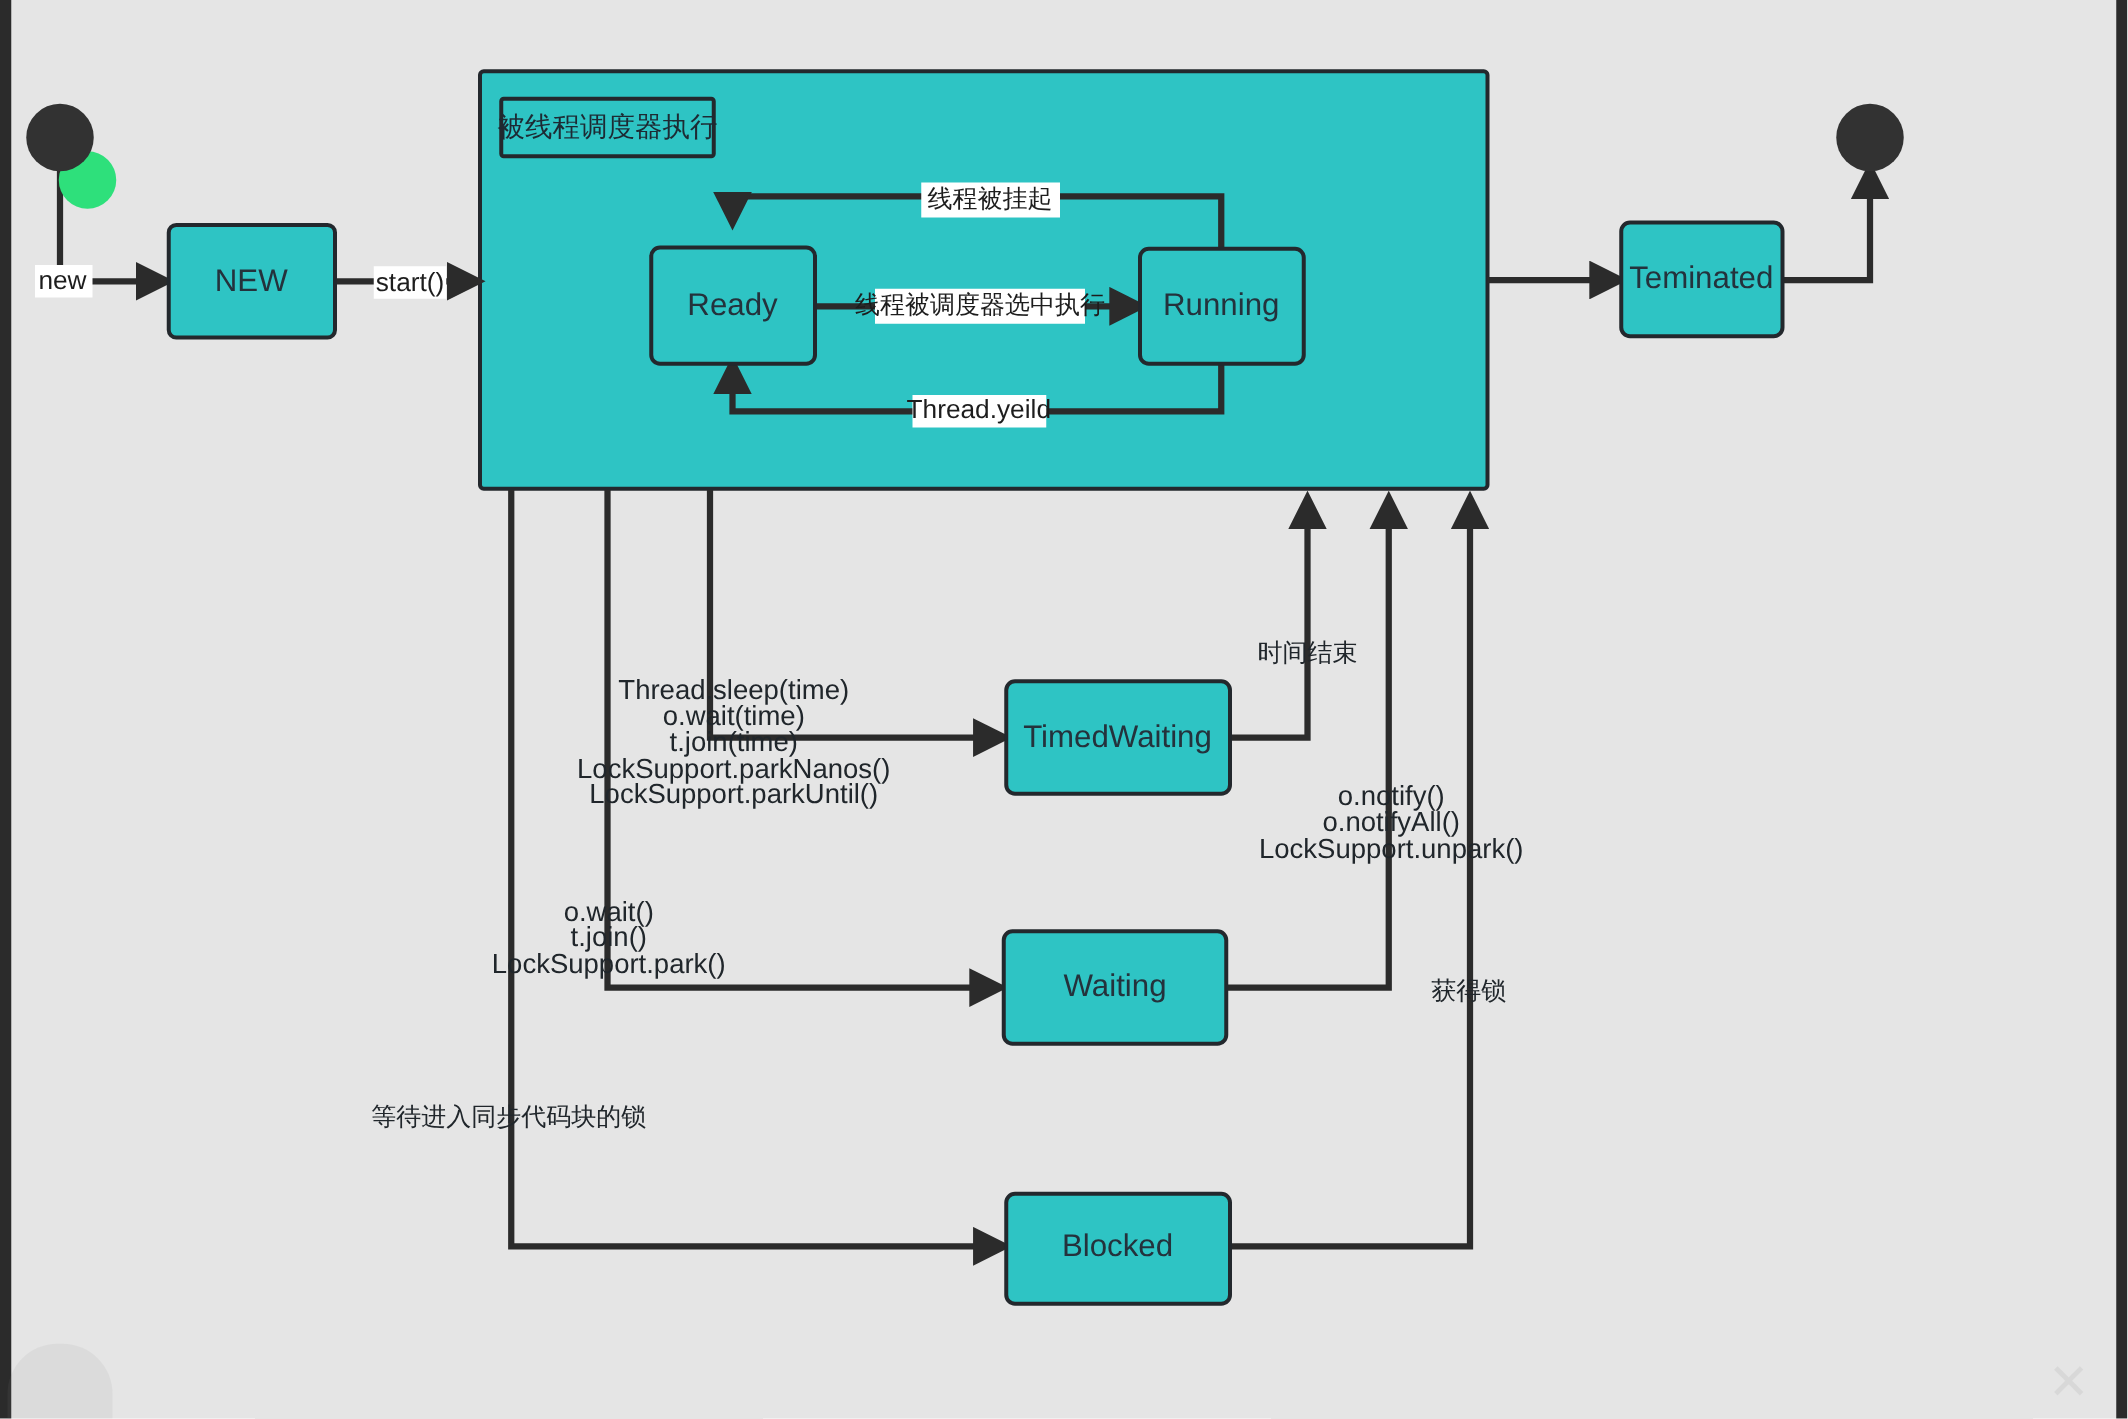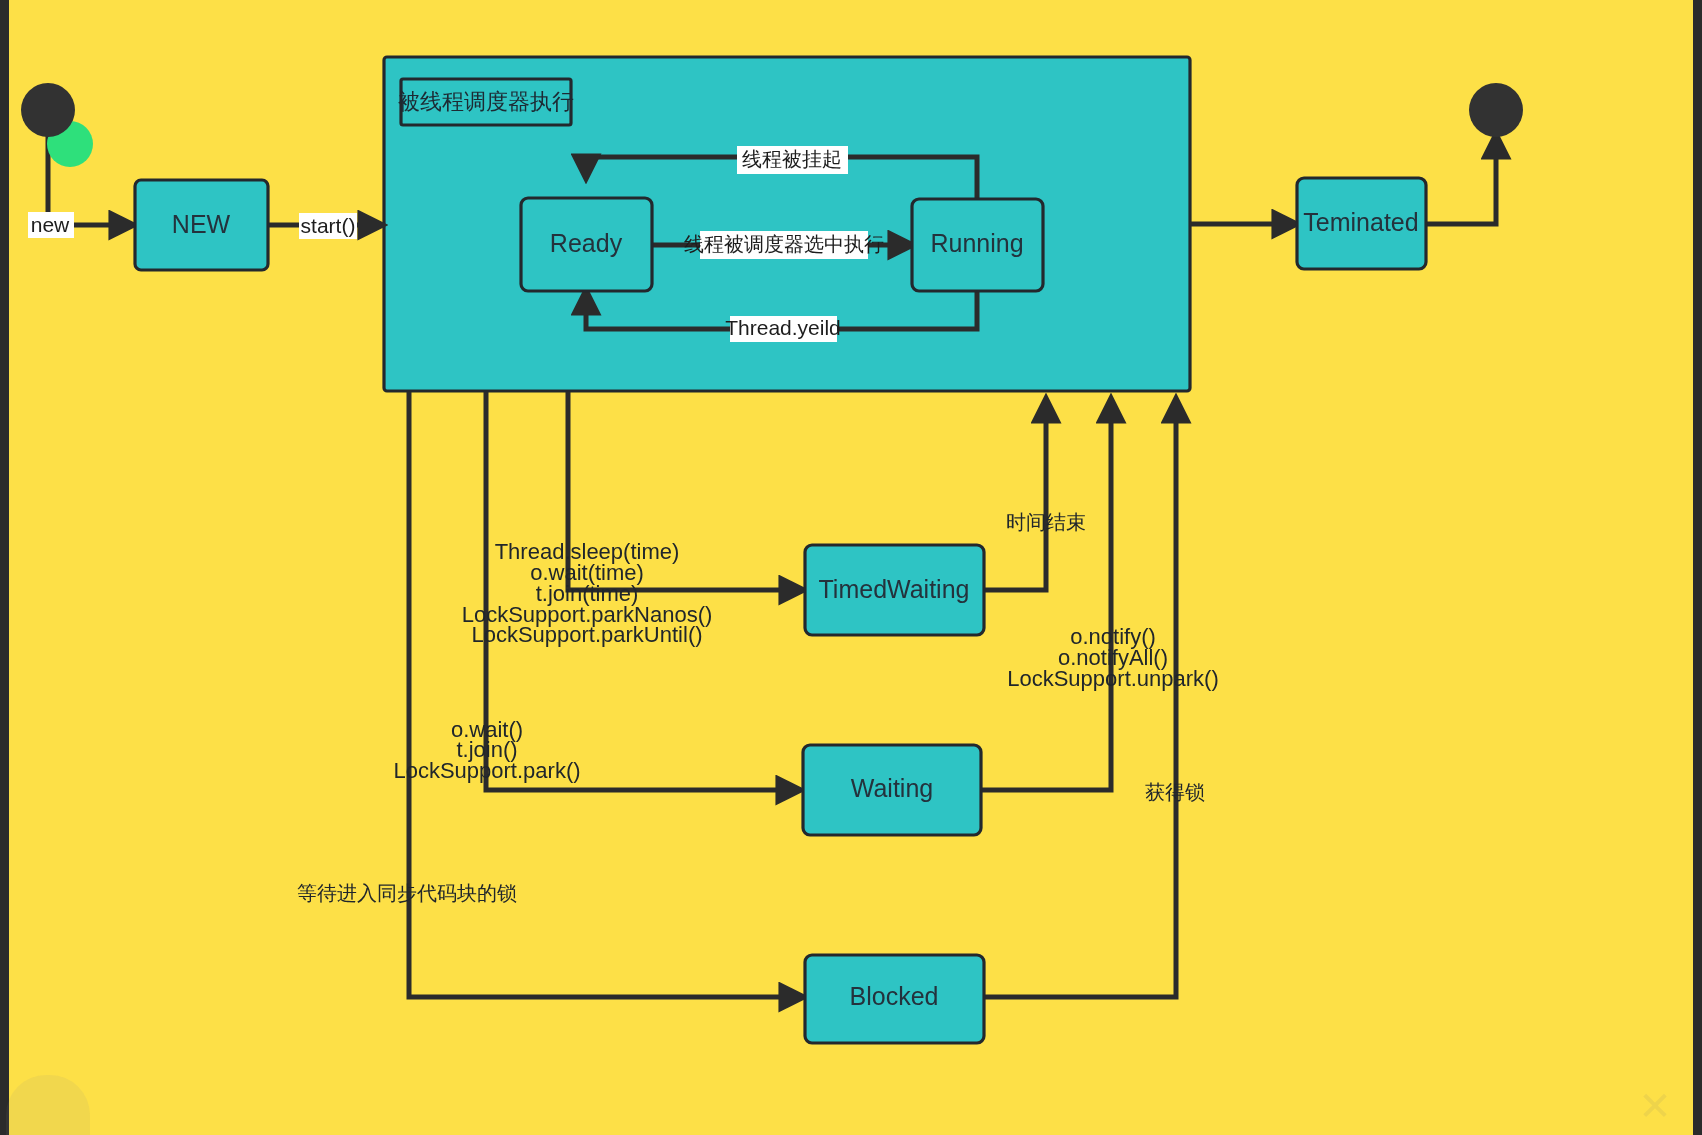--- a/index.html
+++ b/index.html
@@ -5,21 +5,21 @@
   html, body {
     margin: 0;
     padding: 0;
     background: #ffffff;
     font-family: "Liberation Sans", sans-serif;
   }
   #canvas {
     position: relative;
     width: 1702px;
     height: 1135px;
-    background: #fde047;
+    background: #e5e5e5;
     overflow: hidden;
   }
   
   .edge-strip {
     position: absolute;
     top: 0;
     width: 9px;
     height: 1135px;
     background: #2b2b2b;
   }

